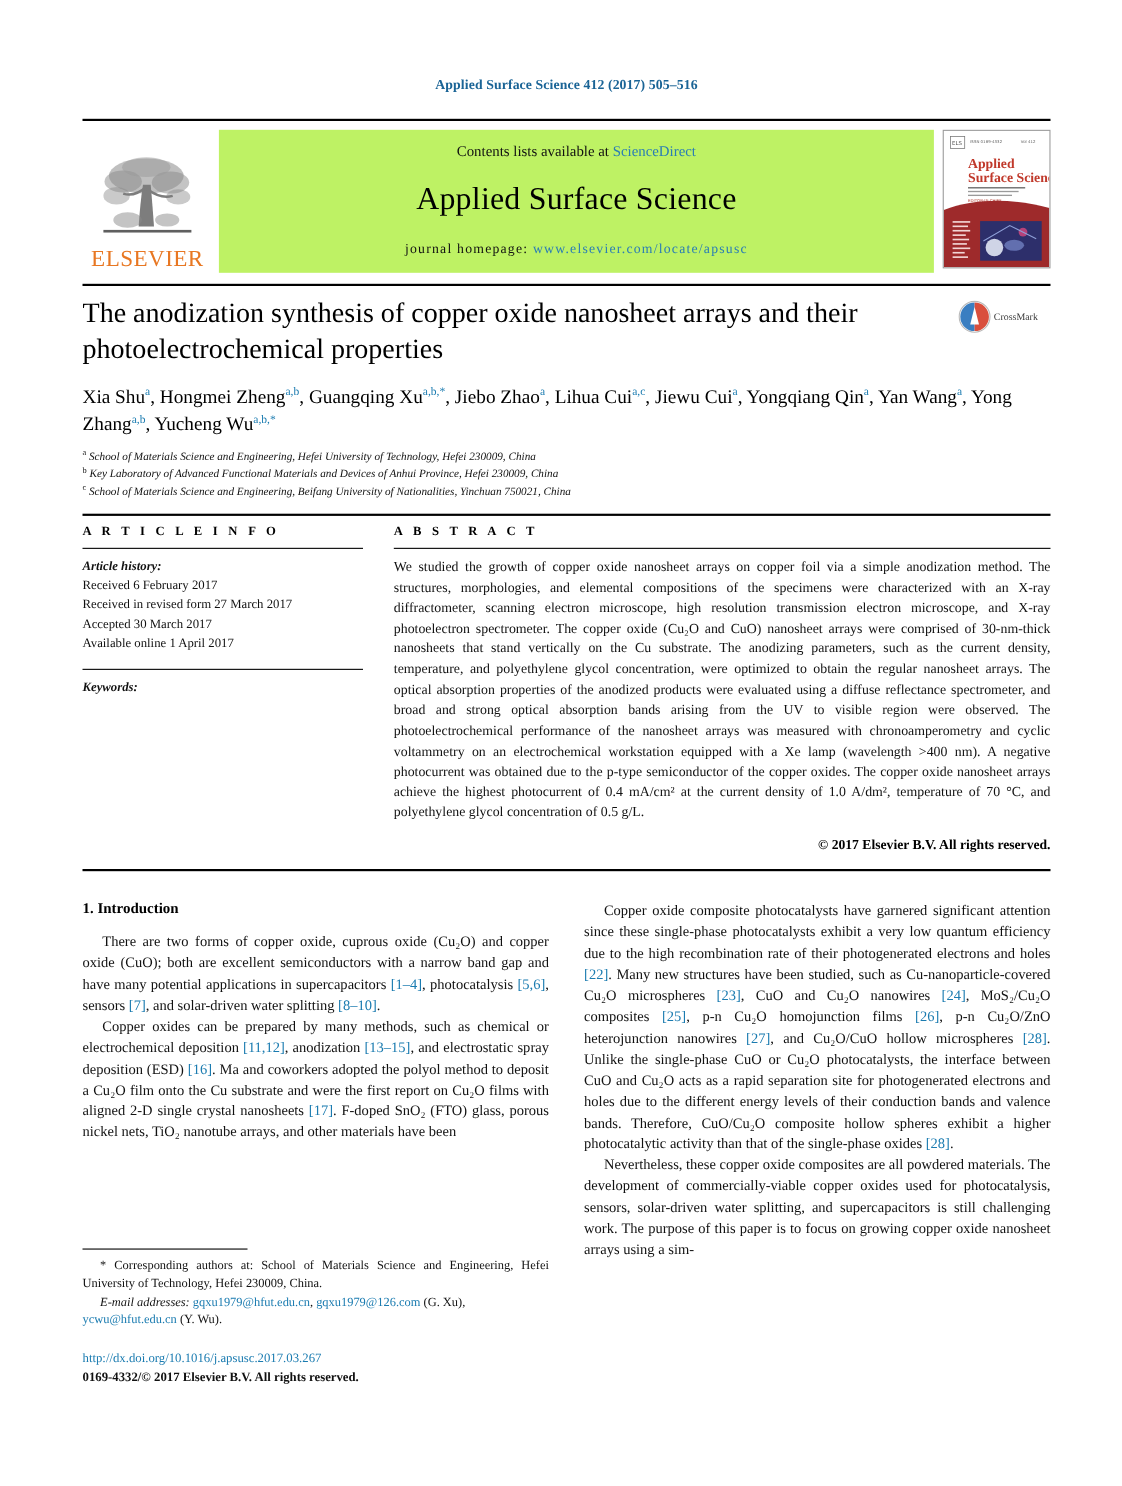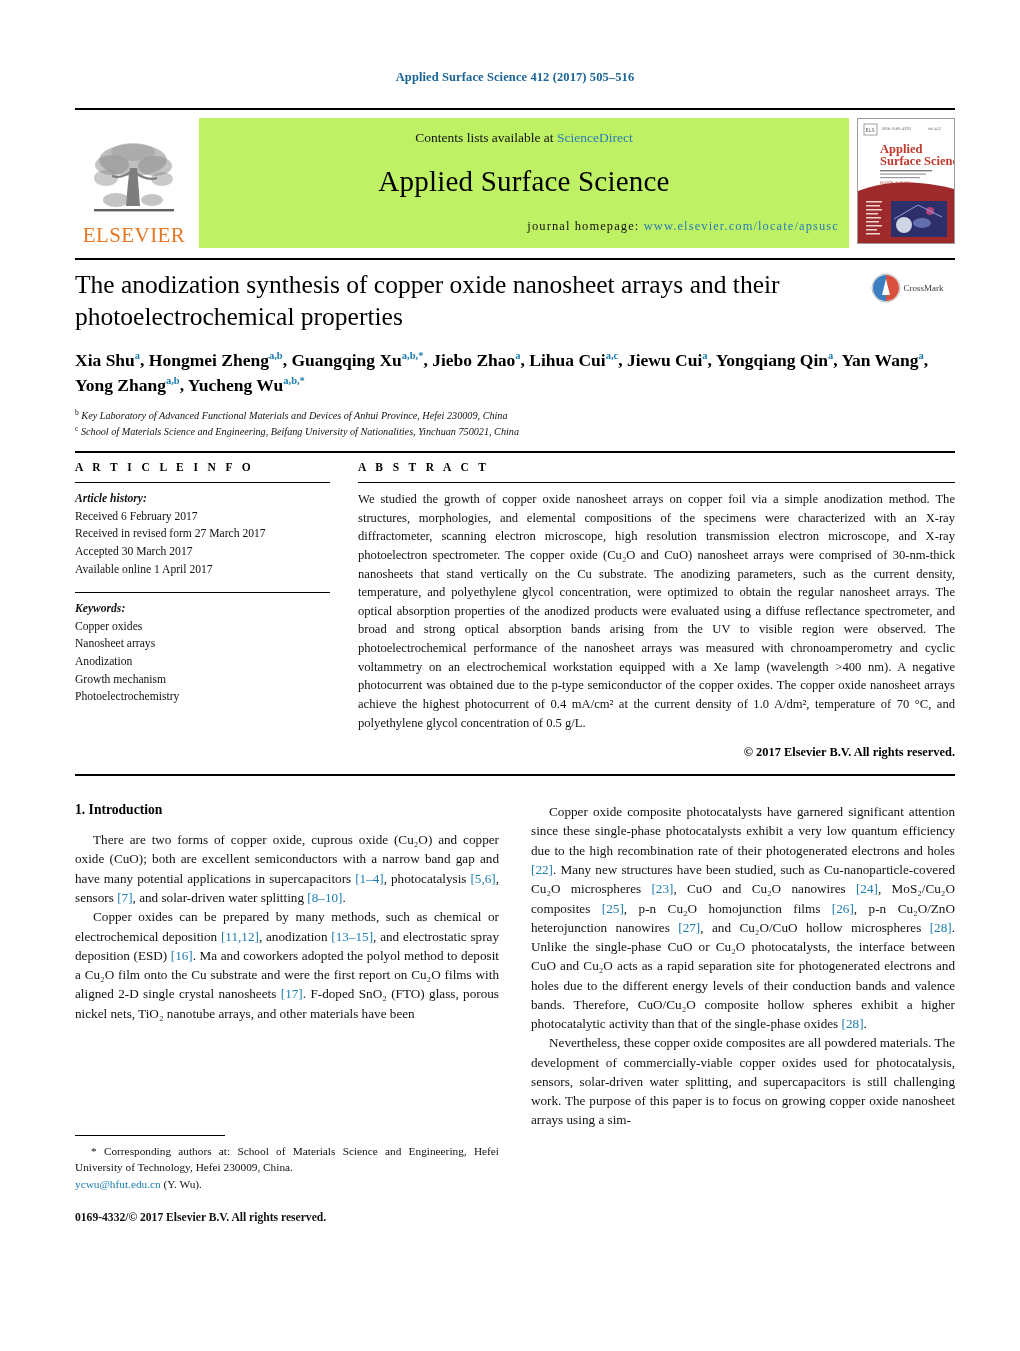--- a/index.html
+++ b/index.html
@@ -87,21 +87,20 @@
   .journal-title {
     font-size: 29px;
     letter-spacing: 0.2px;
     margin: 7px 0 9px 0;
     color: #000;
   }
   .homepage-line {
     font-size: 12.5px;
     letter-spacing: 1.1px;
     color: #111;
-    text-align: right;
   }
   .homepage-line .url {
     color: #2a7db5;
   }
   .cover-thumb {
     flex: 0 0 96px;
     width: 96px;
     height: 124px;
     border: 1px solid #9b9b9b;
     position: relative;
@@ -153,21 +152,20 @@
     color: #3a3a3a;
     margin-left: 3px;
   }
 
   
   .authors {
     font-size: 17.5px;
     line-height: 1.42;
     margin-top: 14px;
     color: #000;
-    font-weight: bold;
   }
   .authors sup {
     color: #1a7bb0;
     font-size: 10.5px;
     vertical-align: super;
     line-height: 0;
   }
   .affiliations {
     margin-top: 11px;
     font-style: italic;
@@ -381,20 +379,21 @@
               <path d="M15 6 L19 22 L11 22 Z" fill="#ffffff"></path>
             </svg>
             <span class="crossmark-label">CrossMark</span>
           </div>
         </div>
       </div>
 
       <div class="authors"><span>Xia Shu</span><sup>a</sup>, <span>Hongmei Zheng</span><sup>a,b</sup>, <span>Guangqing Xu</span><sup>a,b,*</sup>, <span>Jiebo Zhao</span><sup>a</sup>, <span>Lihua Cui</span><sup>a,c</sup>, <span>Jiewu Cui</span><sup>a</sup>, <span>Yongqiang Qin</span><sup>a</sup>, <span>Yan Wang</span><sup>a</sup>, <span>Yong Zhang</span><sup>a,b</sup>, <span>Yucheng Wu</span><sup>a,b,*</sup></div>
 
       <div class="affiliations">
+          <div><sup>a</sup> School of Materials Science and Engineering, Hefei University of Technology, Hefei 230009, China</div>
           <div><sup>b</sup> Key Laboratory of Advanced Functional Materials and Devices of Anhui Province, Hefei 230009, China</div>
           <div><sup>c</sup> School of Materials Science and Engineering, Beifang University of Nationalities, Yinchuan 750021, China</div>
         </div>
     </div>
 
     <div class="panel">
       <div class="col-info">
         <div class="sect-head">A R T I C L E   I N F O</div>
         <div class="info-rule"></div>
         <div class="info-block">
@@ -403,27 +402,20 @@
               <div>Received 6 February 2017</div>
               <div>Received in revised form 27 March 2017</div>
               <div>Accepted 30 March 2017</div>
               <div>Available online 1 April 2017</div>
             </div>
         </div>
         <div class="info-gap"></div>
         <div class="info-rule"></div>
         <div class="info-block">
           <div class="ital">Keywords:</div>
-          <div id="keyword-items">
-              <div>Copper oxides</div>
-              <div>Nanosheet arrays</div>
-              <div>Anodization</div>
-              <div>Growth mechanism</div>
-              <div>Photoelectrochemistry</div>
-            </div>
         </div>
       </div>
 
       <div class="col-abs">
         <div class="sect-head">A B S T R A C T</div>
         <div class="info-rule"></div>
         <div class="abstract">We studied the growth of copper oxide nanosheet arrays on copper foil via a simple anodization method. The structures, morphologies, and elemental compositions of the specimens were characterized with an X-ray diffractometer, scanning electron microscope, high resolution transmission electron microscope, and X-ray photoelectron spectrometer. The copper oxide (Cu₂O and CuO) nanosheet arrays were comprised of 30-nm-thick nanosheets that stand vertically on the Cu substrate. The anodizing parameters, such as the current density, temperature, and polyethylene glycol concentration, were optimized to obtain the regular nanosheet arrays. The optical absorption properties of the anodized products were evaluated using a diffuse reflectance spectrometer, and broad and strong optical absorption bands arising from the UV to visible region were observed. The photoelectrochemical performance of the nanosheet arrays was measured with chronoamperometry and cyclic voltammetry on an electrochemical workstation equipped with a Xe lamp (wavelength &gt;400 nm). A negative photocurrent was obtained due to the p-type semiconductor of the copper oxides. The copper oxide nanosheet arrays achieve the highest photocurrent of 0.4 mA/cm² at the current density of 1.0 A/dm², temperature of 70 °C, and polyethylene glycol concentration of 0.5 g/L.</div>
         <div class="copyright">© 2017 Elsevier B.V. All rights reserved.</div>
       </div>
     </div>
@@ -445,20 +437,26 @@
           </div>
       </div>
     </div>
 
   </div>
 
   <div class="footnote-wrap">
     <div class="foot-rule"></div>
     <div class="footnote">
       <span class="indent">* Corresponding authors at: School of Materials Science and Engineering, Hefei University of Technology, Hefei 230009, China.</span>
+      <span class="indent">
+        <em>E-mail addresses:</em>
+        <span class="link">gqxu1979@hfut.edu.cn</span><span>, </span><span class="link">gqxu1979@126.com</span>
+        <span>(G. Xu),</span>
+      </span>
       <span><span class="link">ycwu@hfut.edu.cn</span>
       <span>(Y. Wu).</span></span>
     </div>
     <div class="doi-block">
+      <div class="doi">http://dx.doi.org/10.1016/j.apsusc.2017.03.267</div>
       <div class="issn">0169-4332/© 2017 Elsevier B.V. All rights reserved.</div>
     </div>
   </div>
 </div>
 
 </body></html>

